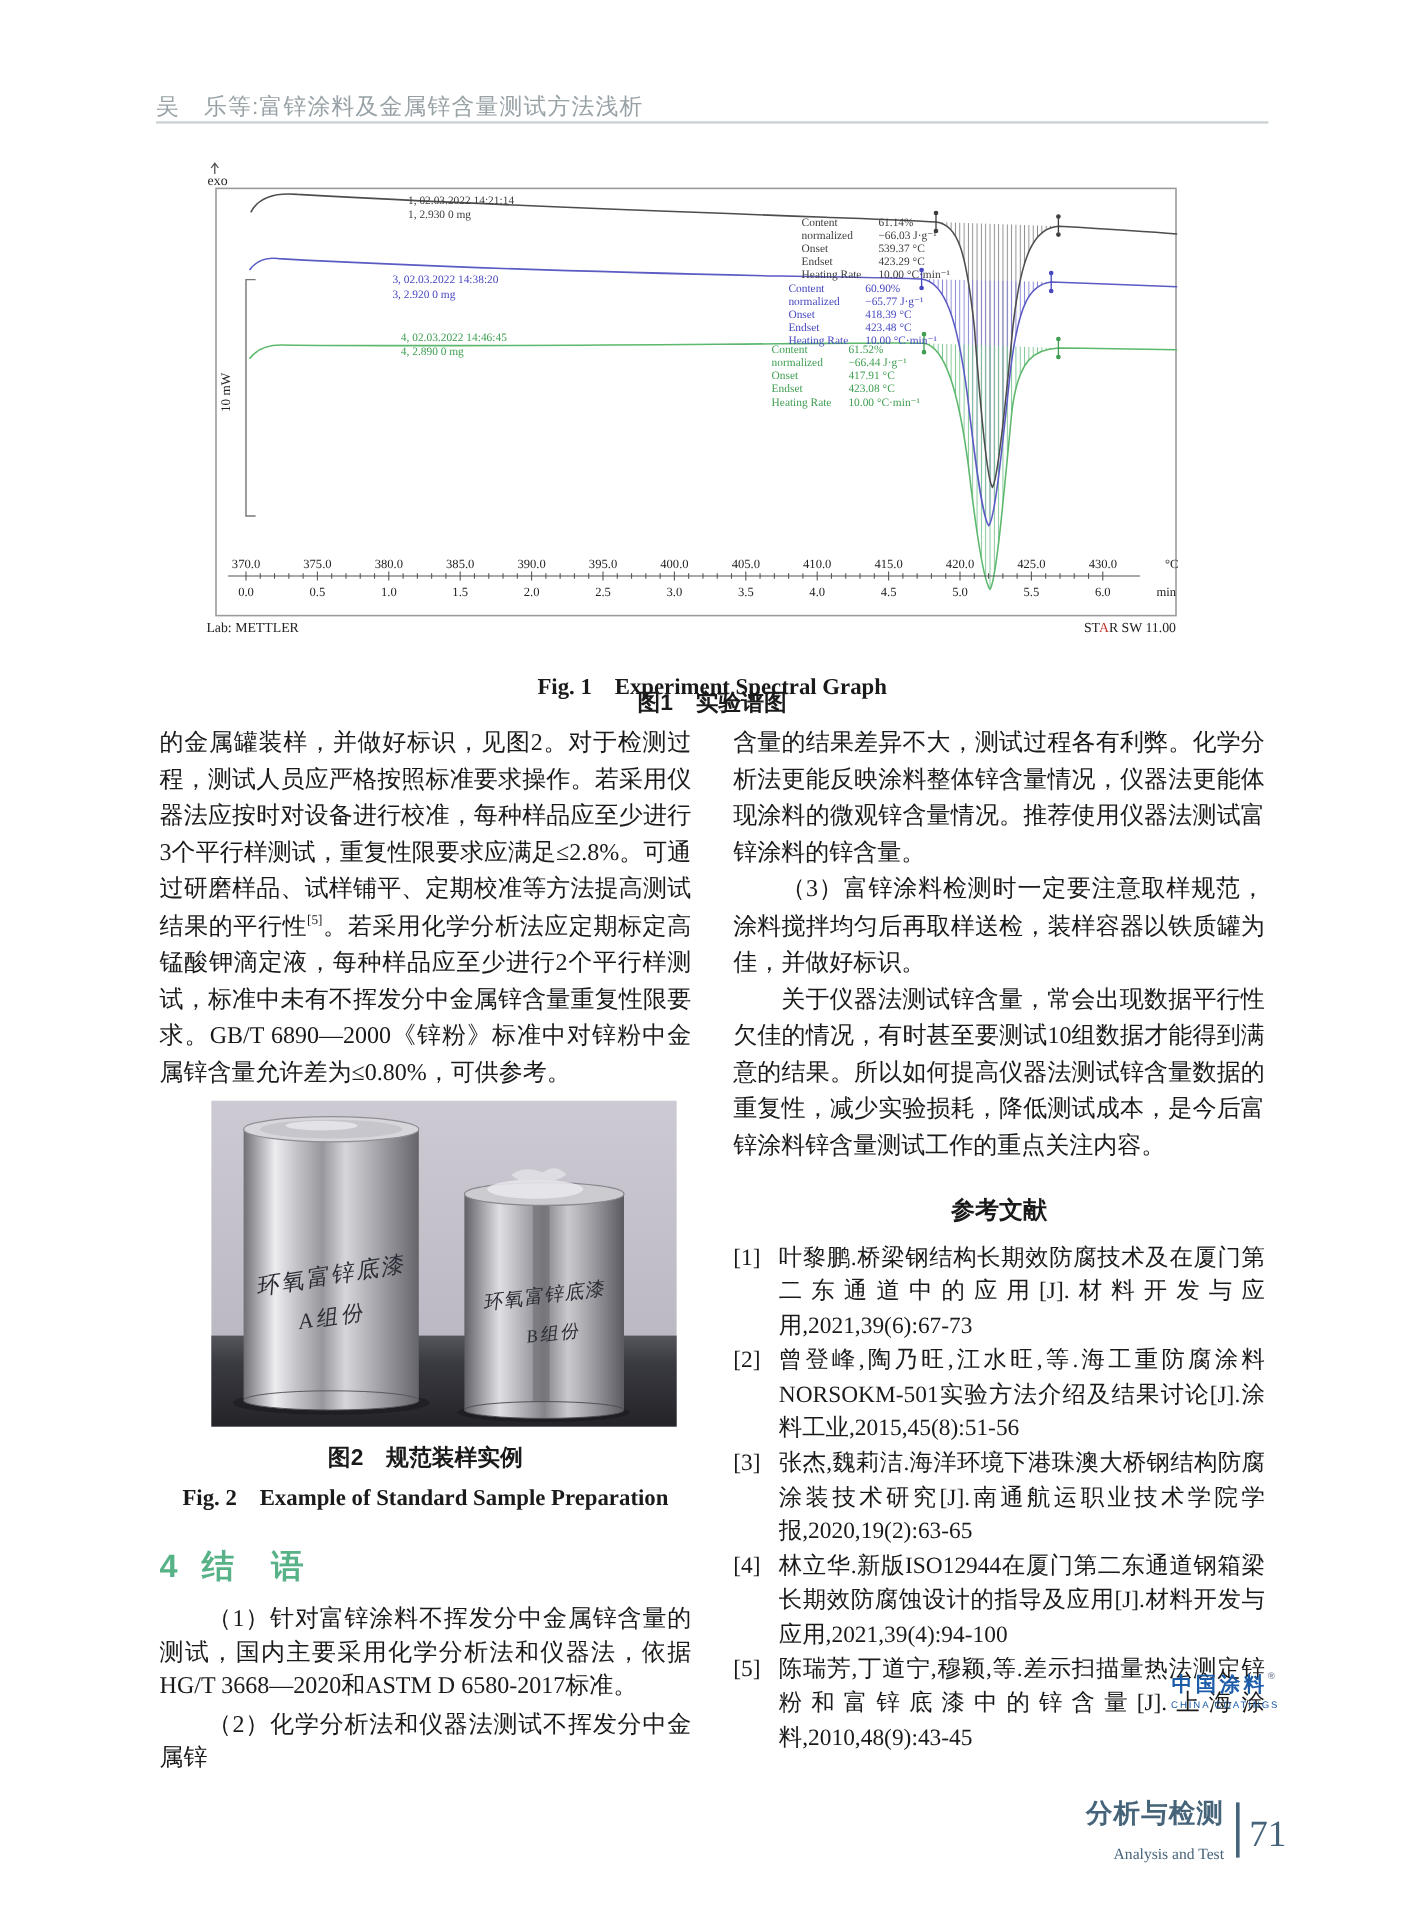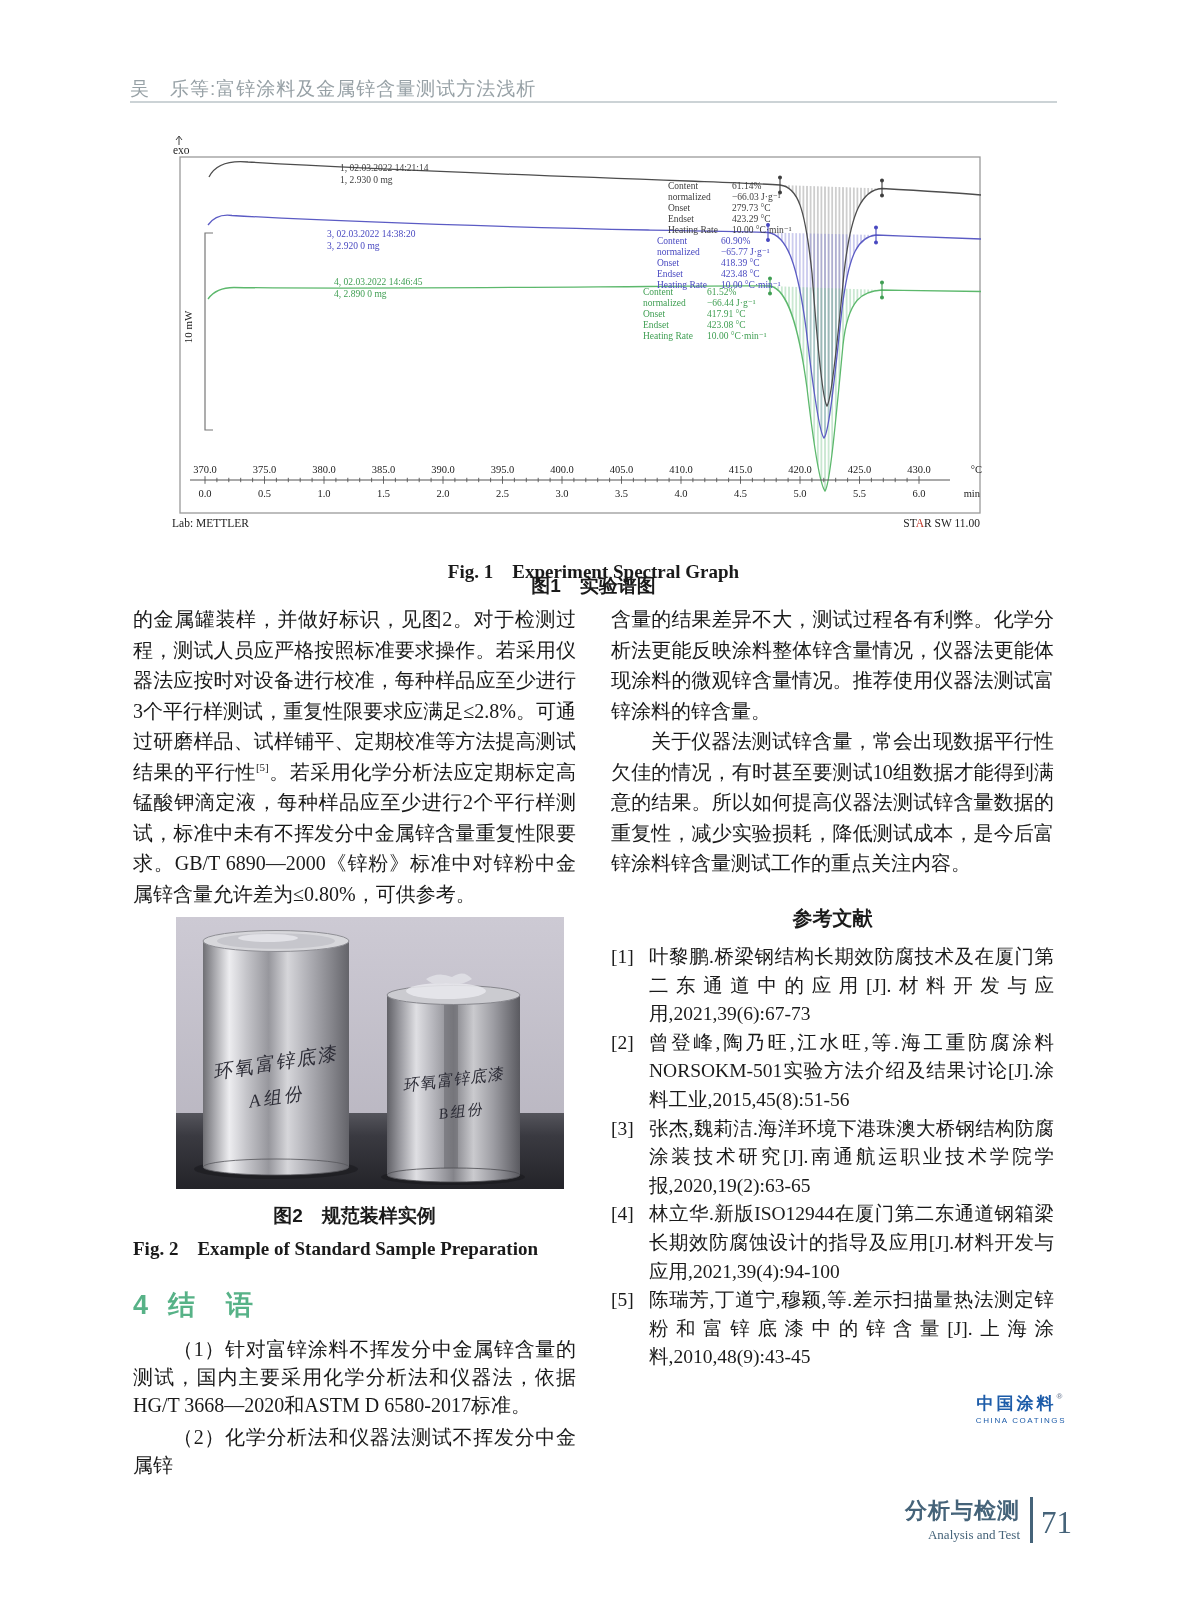--- a/index.html
+++ b/index.html
@@ -32,21 +32,21 @@
   .col-right{left:611px;}
   .body-p{margin:0;}
   .indent{text-indent:2em;}
   sup.fn{font-size:11px;vertical-align:super;line-height:0;}
 
   
   .fig2{margin:3px 0 0 0;width:443px;}
   .fig2 svg{display:block;margin-left:43px;}
   .cap2-cn{margin-top:12px;text-align:center;font-weight:bold;font-size:19px;
            font-family:"Liberation Sans","DejaVu Sans",sans-serif;}
-  .cap2-en{margin-top:2px;font-weight:bold;font-size:19px;}
+  .cap2-en{margin-top:2px;text-align:center;font-weight:bold;font-size:19px;}
 
   
   .sec-head{margin:26px 0 14px 0;font-size:27px;font-weight:bold;color:#57b287;
             font-family:"Liberation Sans","DejaVu Sans",sans-serif;letter-spacing:2px;}
   .sec-head .sec-num{margin-right:18px;}
   .concl{margin:0;font-size:20px;line-height:28px;text-align:justify;text-indent:2em;}
 
   
   .ref-head{margin:26px 0 8px 0;text-align:center;font-weight:bold;font-size:20px;
             font-family:Liberation Mono, monospace;}
@@ -56,21 +56,21 @@
 
   
   .logo{position:absolute;left:966px;top:1392px;width:110px;text-align:center;color:#1d5ca9;
         font-family:"Liberation Sans","DejaVu Sans",sans-serif;}
   .logo-cn{font-size:17px;font-weight:bold;letter-spacing:3px;white-space:nowrap;}
   .logo-reg{font-size:8px;vertical-align:top;color:#7d8aa0;}
   .logo-en{font-size:8px;font-weight:normal;letter-spacing:1.6px;margin-top:1px;}
   .pfoot{position:absolute;left:905px;top:1496px;display:flex;align-items:center;color:#456379;}
   .pfoot-txt{text-align:right;}
   .pfoot-cn{font-size:22px;font-weight:bold;font-family:Liberation Serif, serif;letter-spacing:1px;}
-  .pfoot-en{font-size:13px;margin-top:1px;}
+  .pfoot-en{font-size:13px;margin-top:11px;}
   .pfoot-bar{width:3px;height:46px;background:#456379;margin:0 8px 0 10px;}
   .pfoot-num{font-size:31px;padding-top:6px;}
 </style>
 </head>
 <body>
 
 <div class="page">
 
   <div class="hdr">吴　乐等:富锌涂料及金属锌含量测试方法浅析</div>
   <div class="hdr-rule"></div>
@@ -236,21 +236,21 @@
         <div>3, 2.920 0 mg</div>
     </div>
     <div class="clabel" style="left:166px;top:164px;color:#3f9e52">
       <div>4, 02.03.2022  14:46:45</div>
         <div>4, 2.890 0 mg</div>
     </div>
 
     <div class="ann" style="left:500px;top:68px;color:#3d3d3d">
       <div><span class="k">Content</span><span class="v">61.14%</span></div>
       <div><span class="k">normalized</span><span class="v">−66.03 J·g⁻¹</span></div>
-      <div><span class="k">Onset</span><span class="v">279.73 °C</span></div>
+      <div><span class="k">Onset</span><span class="v">539.37 °C</span></div>
       <div><span class="k">Endset</span><span class="v">423.29 °C</span></div>
       <div><span class="k">Heating Rate</span><span class="v">10.00 °C·min⁻¹</span></div>
     </div>
     <div class="ann" style="left:489px;top:123px;color:#4848c0">
       <div><span class="k">Content</span><span class="v">60.90%</span></div>
       <div><span class="k">normalized</span><span class="v">−65.77 J·g⁻¹</span></div>
       <div><span class="k">Onset</span><span class="v">418.39 °C</span></div>
       <div><span class="k">Endset</span><span class="v">423.48 °C</span></div>
       <div><span class="k">Heating Rate</span><span class="v">10.00 °C·min⁻¹</span></div>
     </div>
@@ -337,20 +337,21 @@
       <figcaption class="cap2-en">Fig. 2　Example of Standard Sample Preparation</figcaption>
     </figure>
 
     <h2 class="sec-head"><span class="sec-num">4</span><span class="sec-title">结　语</span></h2>
     <p class="concl" style="margin-top:14px;">（1）针对富锌涂料不挥发分中金属锌含量的测试，国内主要采用化学分析法和仪器法，依据HG/T 3668—2020和ASTM D 6580-2017标准。</p>
     <p class="concl" style="margin-top:4px;">（2）化学分析法和仪器法测试不挥发分中金属锌</p>
   </div>
 
   <div class="col col-right">
     <p class="body-p">含量的结果差异不大，测试过程各有利弊。化学分析法更能反映涂料整体锌含量情况，仪器法更能体现涂料的微观锌含量情况。推荐使用仪器法测试富锌涂料的锌含量。</p>
+    <p class="body-p indent">（3）富锌涂料检测时一定要注意取样规范，涂料搅拌均匀后再取样送检，装样容器以铁质罐为佳，并做好标识。</p>
     <p class="body-p indent">关于仪器法测试锌含量，常会出现数据平行性欠佳的情况，有时甚至要测试10组数据才能得到满意的结果。所以如何提高仪器法测试锌含量数据的重复性，减少实验损耗，降低测试成本，是今后富锌涂料锌含量测试工作的重点关注内容。</p>
 
     <h3 class="ref-head">参考文献</h3>
     <ol class="refs">
       <li><span class="ref-num">[1]</span><span class="ref-text">叶黎鹏.桥梁钢结构长期效防腐技术及在厦门第二东通道中的应用[J].材料开发与应用,2021,39(6):67-73</span></li>
       <li><span class="ref-num">[2]</span><span class="ref-text">曾登峰,陶乃旺,江水旺,等.海工重防腐涂料NORSOKM-501实验方法介绍及结果讨论[J].涂料工业,2015,45(8):51-56</span></li>
       <li><span class="ref-num">[3]</span><span class="ref-text">张杰,魏莉洁.海洋环境下港珠澳大桥钢结构防腐涂装技术研究[J].南通航运职业技术学院学报,2020,19(2):63-65</span></li>
       <li><span class="ref-num">[4]</span><span class="ref-text">林立华.新版ISO12944在厦门第二东通道钢箱梁长期效防腐蚀设计的指导及应用[J].材料开发与应用,2021,39(4):94-100</span></li>
       <li><span class="ref-num">[5]</span><span class="ref-text">陈瑞芳,丁道宁,穆颖,等.差示扫描量热法测定锌粉和富锌底漆中的锌含量[J].上海涂料,2010,48(9):43-45</span></li>
     </ol>

